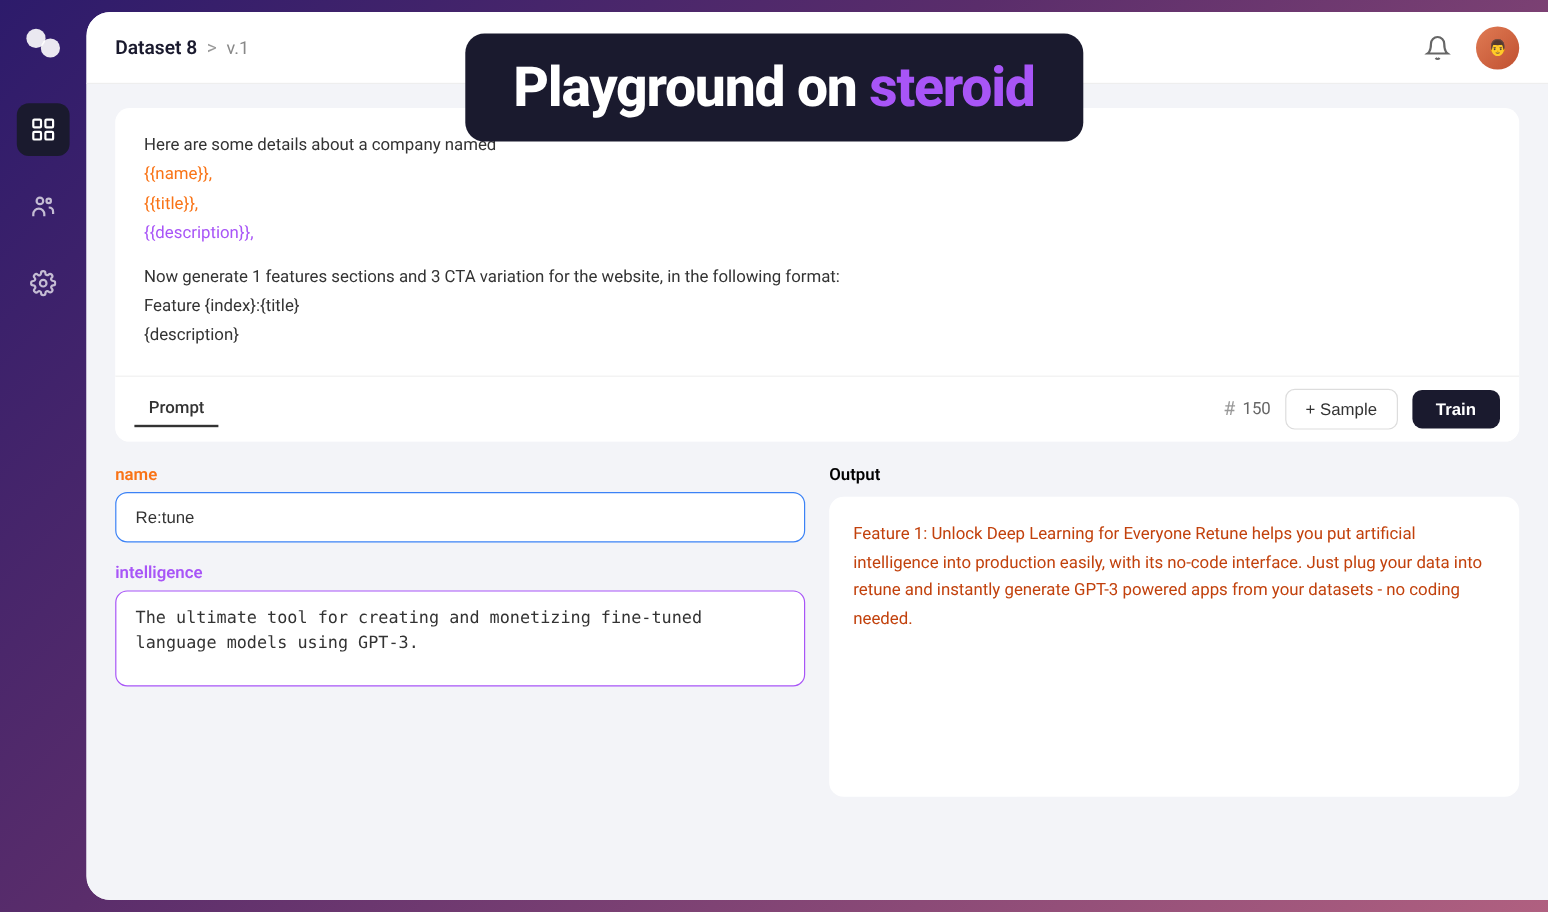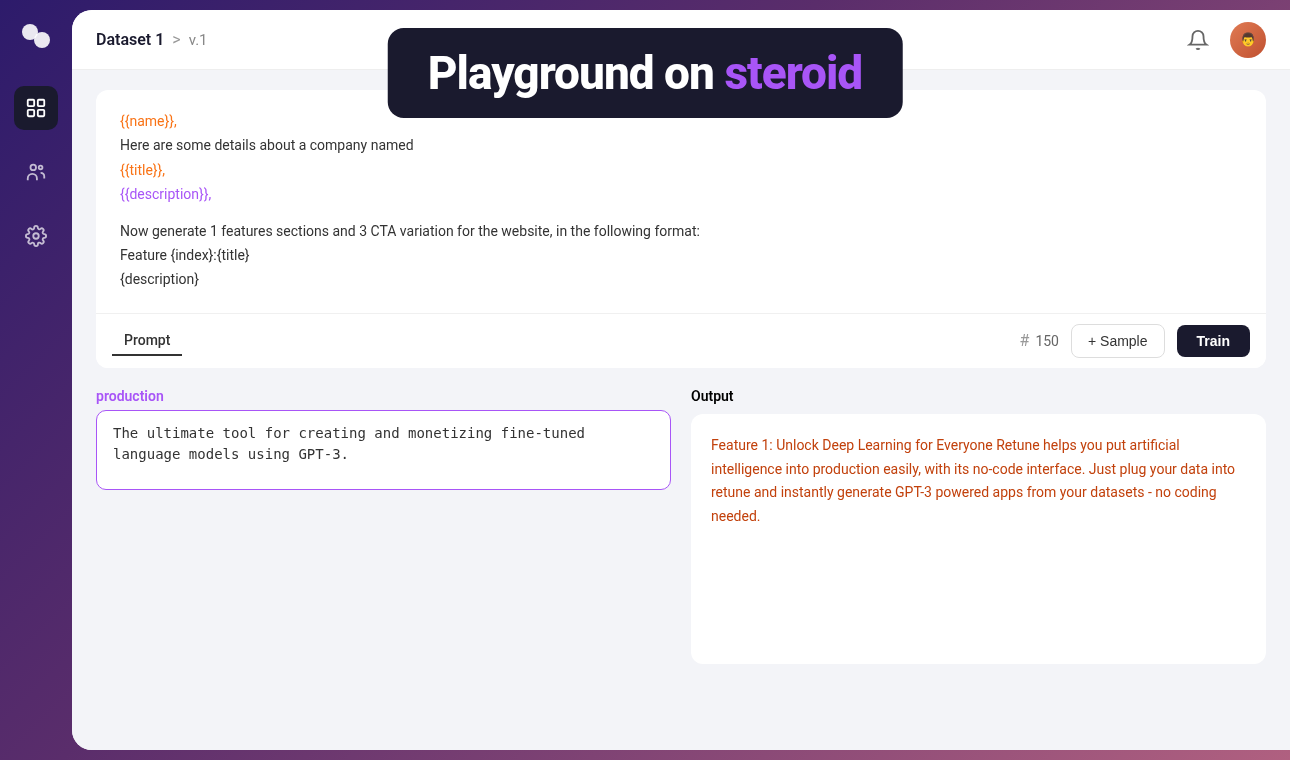--- a/index.html
+++ b/index.html
@@ -369,43 +369,43 @@
       <circle cx="12" cy="12" r="3"></circle>
       <path d="M19.4 15a1.65 1.65 0 0 0 .33 1.82l.06.06a2 2 0 0 1-2.83 2.83l-.06-.06a1.65 1.65 0 0 0-1.82-.33 1.65 1.65 0 0 0-1 1.51V21a2 2 0 0 1-4 0v-.09A1.65 1.65 0 0 0 9 19.4a1.65 1.65 0 0 0-1.82.33l-.06.06a2 2 0 0 1-2.83-2.83l.06-.06A1.65 1.65 0 0 0 4.68 15a1.65 1.65 0 0 0-1.51-1H3a2 2 0 0 1 0-4h.09A1.65 1.65 0 0 0 4.6 9a1.65 1.65 0 0 0-.33-1.82l-.06-.06a2 2 0 0 1 2.83-2.83l.06.06A1.65 1.65 0 0 0 9 4.68a1.65 1.65 0 0 0 1-1.51V3a2 2 0 0 1 4 0v.09a1.65 1.65 0 0 0 1 1.51 1.65 1.65 0 0 0 1.82-.33l.06-.06a2 2 0 0 1 2.83 2.83l-.06.06A1.65 1.65 0 0 0 19.4 9a1.65 1.65 0 0 0 1.51 1H21a2 2 0 0 1 0 4h-.09a1.65 1.65 0 0 0-1.51 1z"></path>
     </svg>
   </div>
 </div>
 
 <div class="main-container">
 
   <div class="header">
     <div class="breadcrumb">
-      <span>Dataset 1</span>
+      <span>Dataset 8</span>
       <span class="breadcrumb-separator">&gt;</span>
       <span class="breadcrumb-version">v.1</span>
     </div>
     <div class="header-right">
       <div class="notification-icon">
         <svg viewBox="0 0 24 24" width="22" height="22" fill="none" stroke="currentColor" stroke-width="2">
           <path d="M18 8A6 6 0 0 0 6 8c0 7-3 9-3 9h18s-3-2-3-9"></path>
           <path d="M13.73 21a2 2 0 0 1-3.46 0"></path>
         </svg>
       </div>
       <div class="avatar">
         <span style="font-size:13px;">👨</span>
       </div>
     </div>
   </div>
 
   <div class="content">
 
     <div class="prompt-card">
       <div class="prompt-textarea">
+        <div class="prompt-line">Here are some details  about a company named</div>
         <div class="prompt-line template-var-orange">{{name}},</div>
-        <div class="prompt-line">Here are some details  about a company named</div>
         <div class="prompt-line template-var-orange">{{title}},</div>
         <div class="prompt-line template-var-purple">{{description}},</div>
         <div style="margin-top:14px;" class="prompt-line">Now generate  1 features sections and 3 CTA variation for the website, in the following format:</div>
         <div class="prompt-line">Feature {index}:{title}</div>
         <div class="prompt-line">{description}</div>
       </div>
       <div class="prompt-footer">
         <div class="prompt-tab">Prompt</div>
         <div class="prompt-actions">
           <div class="token-count">
@@ -415,24 +415,28 @@
           <button class="sample-button">+ Sample</button>
           <button class="train-button">Train</button>
         </div>
       </div>
     </div>
 
     <div class="two-col">
 
       <div style="display:flex;flex-direction:column;gap:18px;">
 
-
-
         <div class="field-section">
-          <label class="field-label-purple">production</label>
+          <label class="field-label-orange">name</label>
+          <input class="field-input" type="text" value="Re:tune" style="">
+        </div>
+
+
+        <div class="field-section">
+          <label class="field-label-purple">intelligence</label>
           <textarea class="field-textarea" style="">The ultimate tool for creating and monetizing fine-tuned language models using GPT-3.</textarea>
         </div>
 
       </div>
 
       <div class="output-section">
         <div class="output-label">Output</div>
         <div class="output-card">
           <p>Feature 1: Unlock Deep Learning for Everyone Retune helps you put artificial intelligence into production easily, with its no-code interface. Just plug your data into retune and instantly generate GPT-3 powered apps from your datasets - no coding needed.</p>
         </div>

